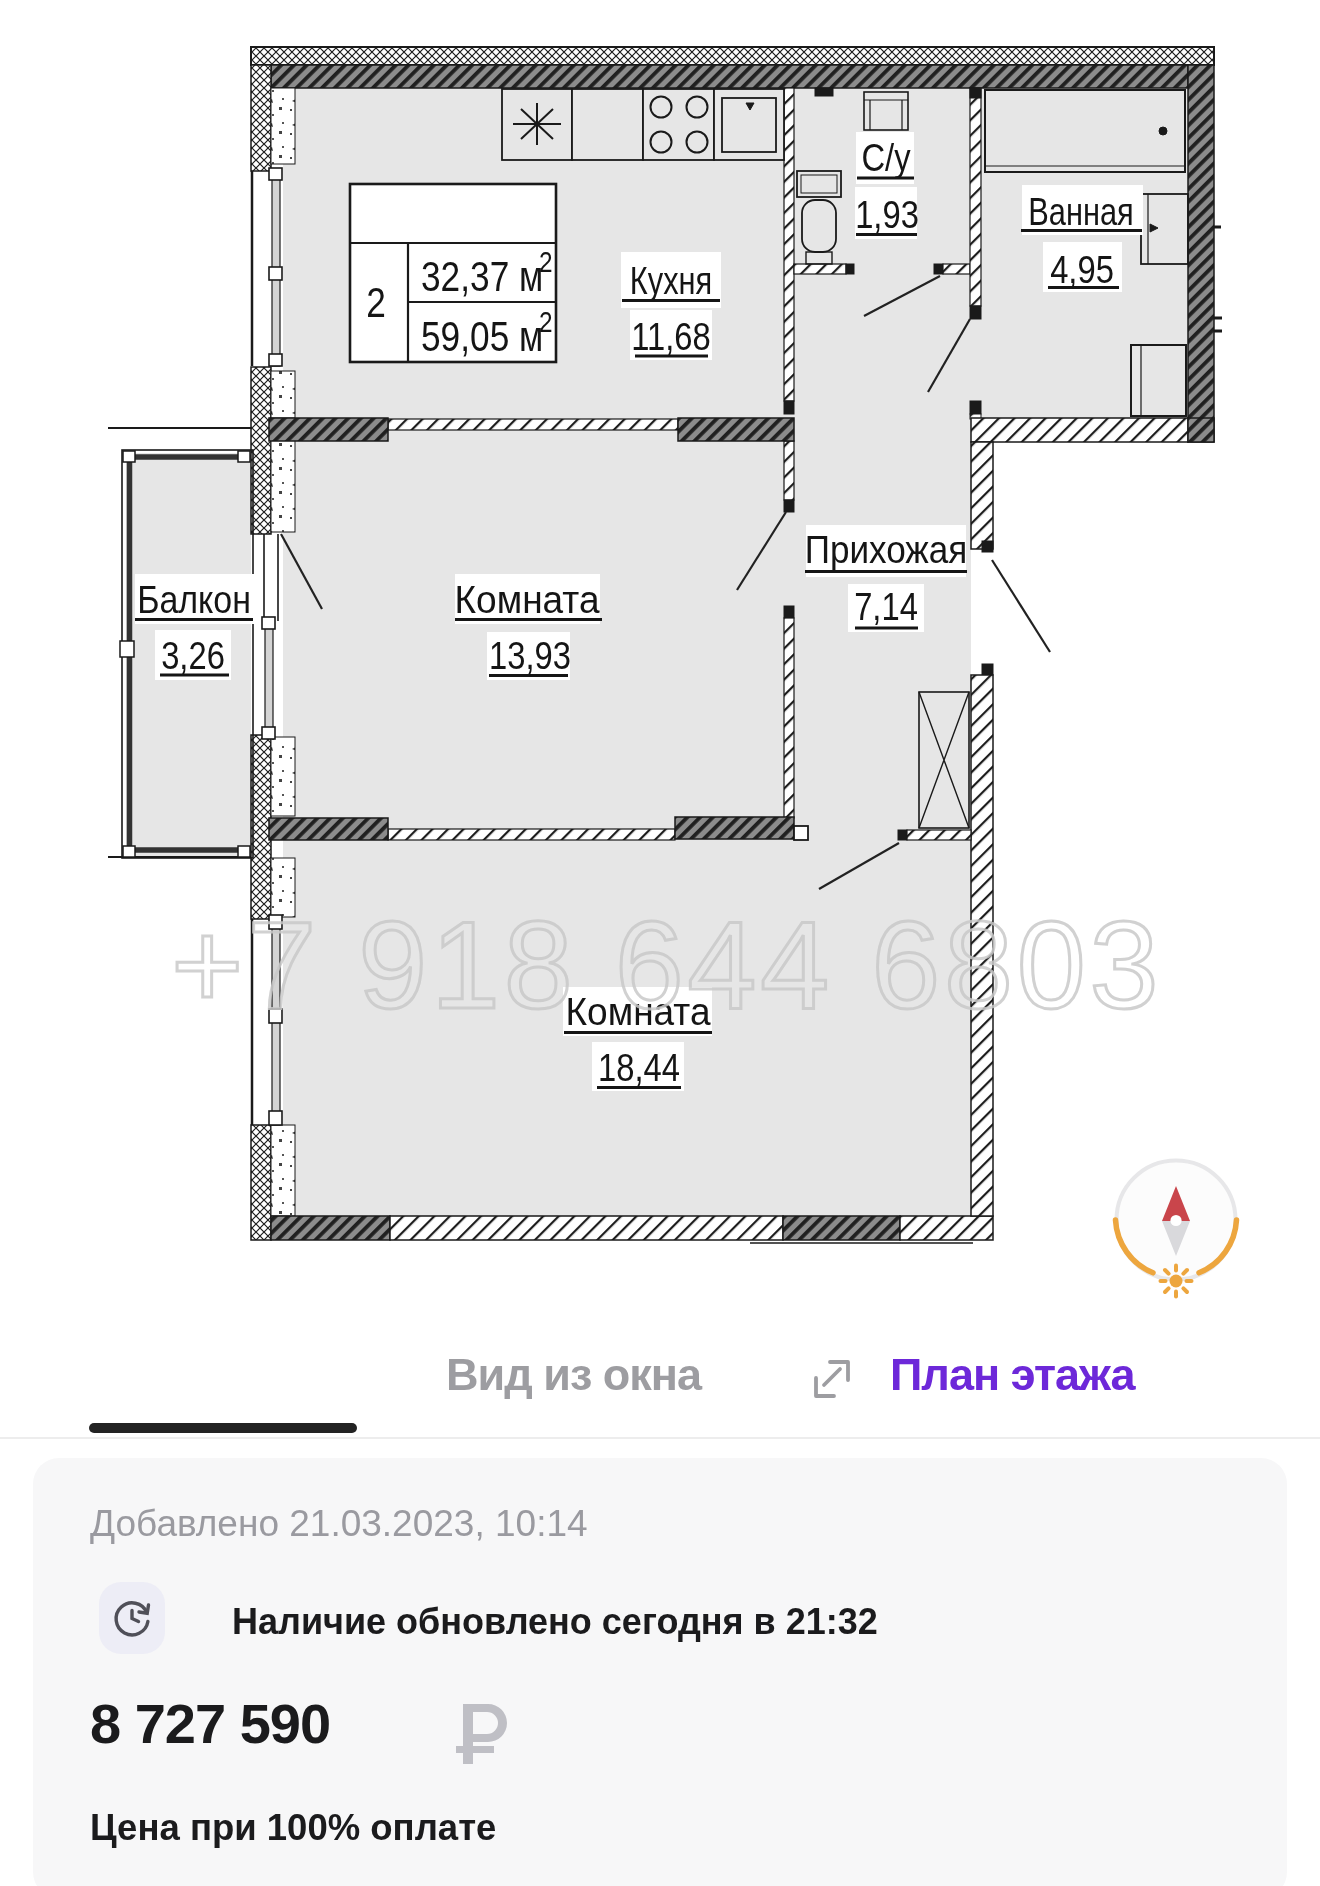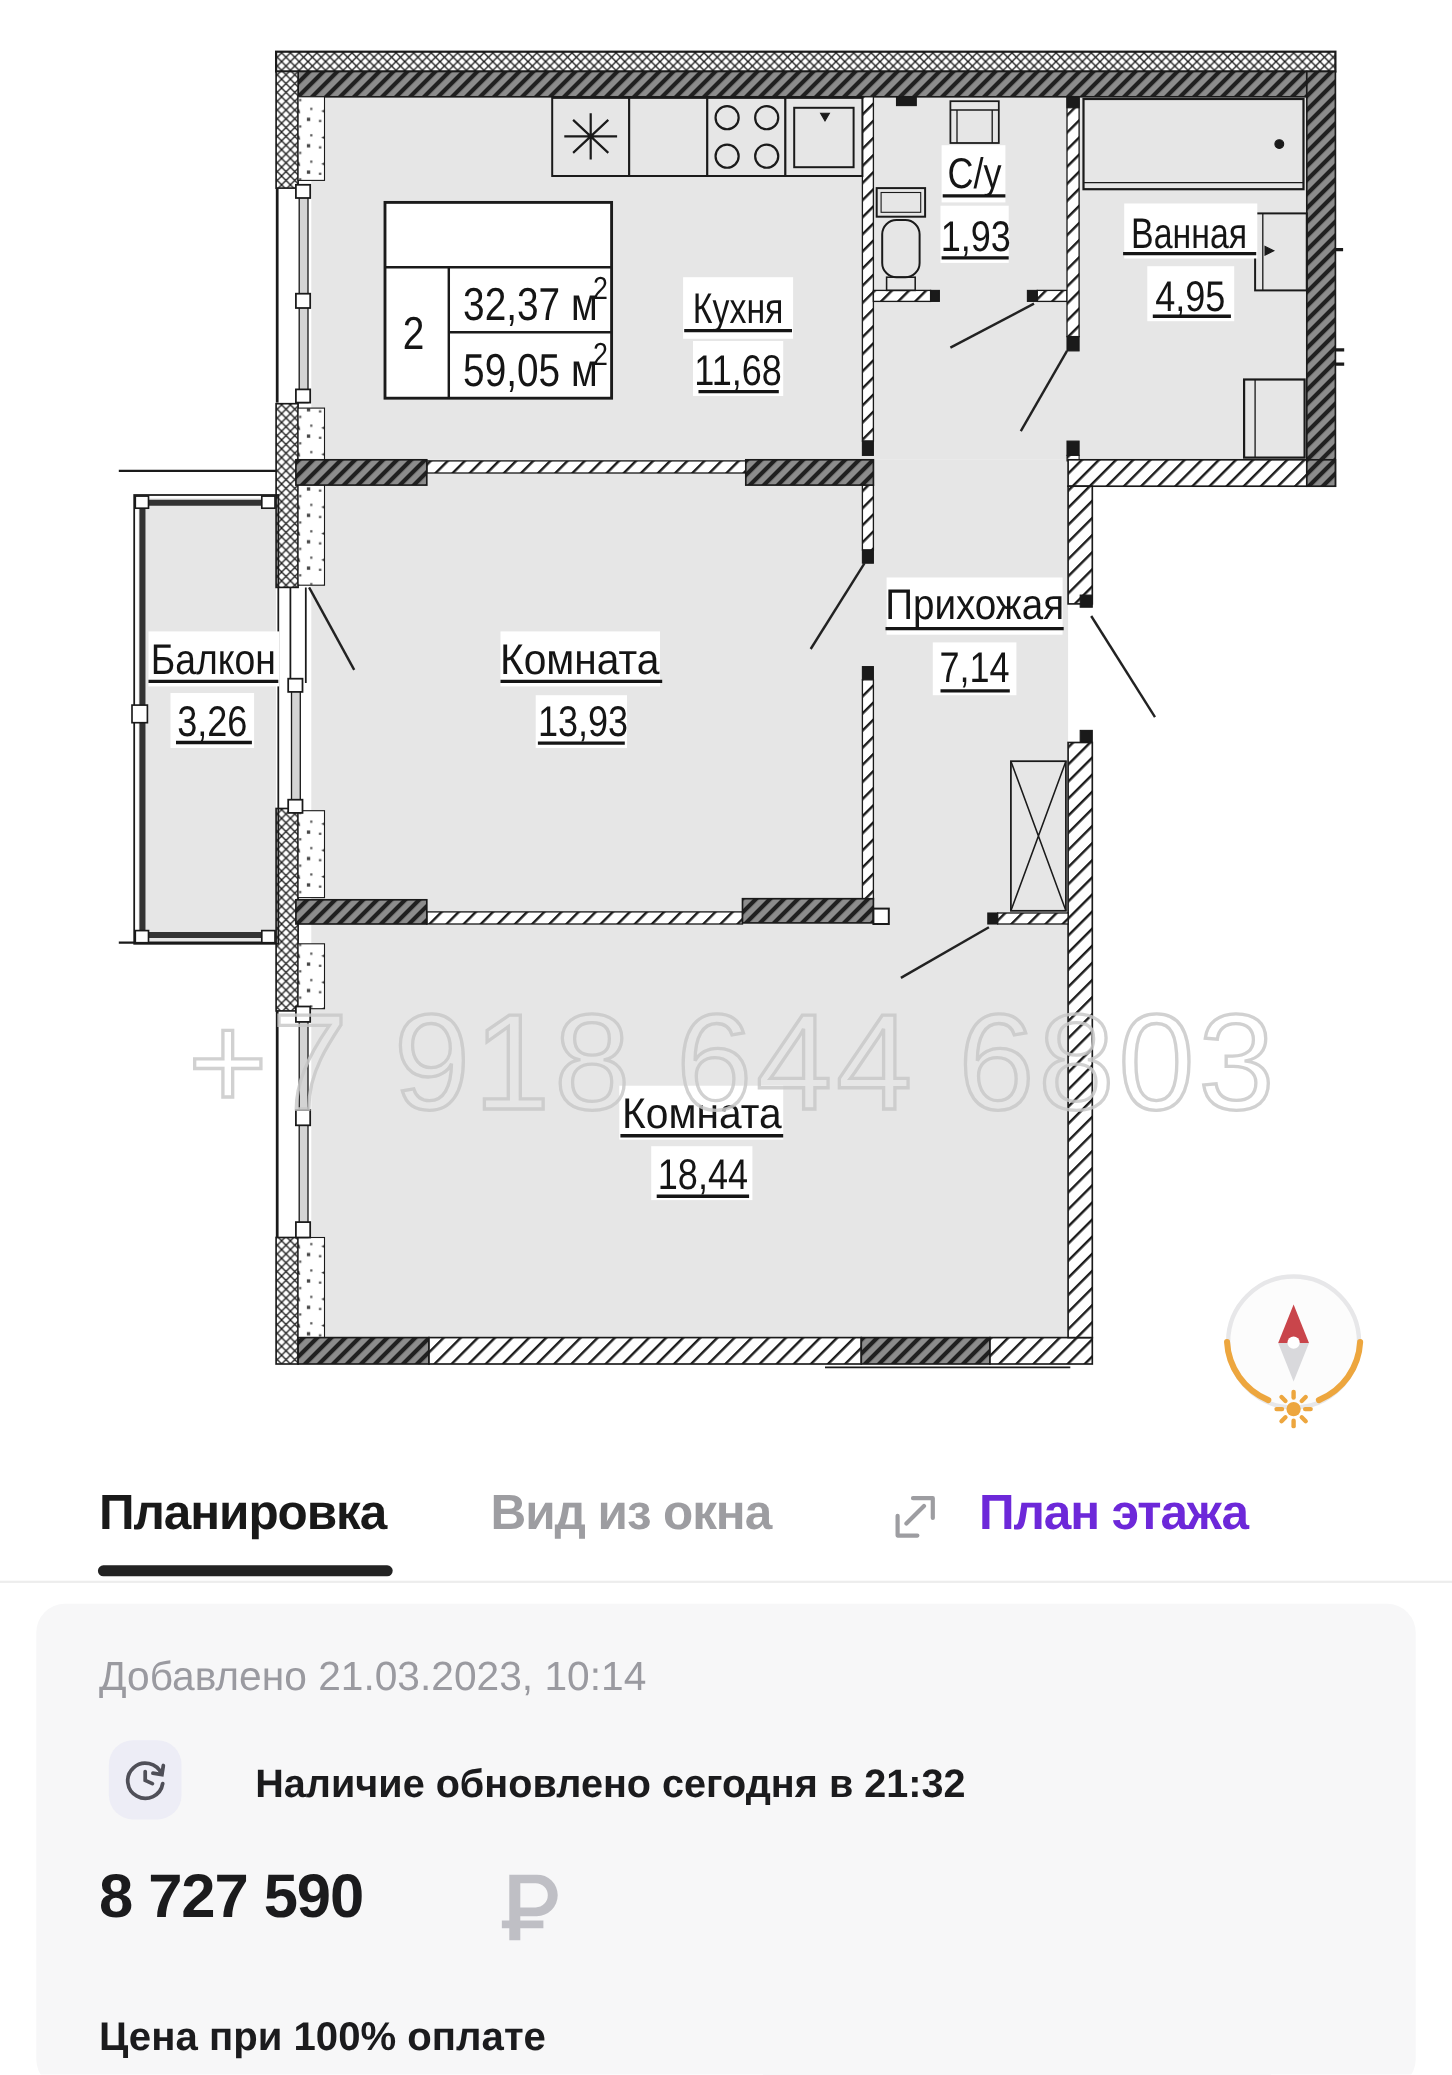--- a/index.html
+++ b/index.html
@@ -12,21 +12,21 @@
   .t3{left:890px;color:#6d28d9;}
   .underbar{position:absolute;left:89px;top:85px;width:268px;height:10px;background:#232323;border-radius:5px;}
   .sep{position:absolute;left:0;top:1437px;width:1320px;height:2px;background:#ededed;}
   
   .card{position:absolute;left:33px;top:1458px;width:1254px;height:440px;background:#f7f7f8;border-radius:26px;}
   .added{position:absolute;left:90px;top:1505px;font-size:37px;color:#9a9aa0;line-height:1;}
   .clockbg{position:absolute;left:99px;top:1582px;width:66px;height:72px;background:#ededf6;border-radius:22px;}
   .avail{position:absolute;left:196px;top:1604px;font-size:36px;font-weight:bold;color:#1b1b1d;line-height:1;margin-left:36px;}
   .price{position:absolute;left:90px;top:1696px;font-size:56px;font-weight:bold;color:#1b1b1d;letter-spacing:-1px;line-height:1;}
   .rub{position:absolute;left:456px;top:1704px;}
-  .note{position:absolute;left:90px;top:1810px;font-size:36.5px;font-weight:bold;color:#1b1b1d;line-height:1;margin-top:24px;}
+  .note{position:absolute;left:90px;top:1810px;font-size:36.5px;font-weight:bold;color:#1b1b1d;line-height:1;}
 </style></head>
 <body>
 <svg id="plan" width="1320" height="1330" viewBox="0 0 1320 1330">
 <defs>
   <pattern id="xh" width="8" height="8" patternUnits="userSpaceOnUse">
     <rect width="8" height="8" fill="#fff"></rect>
     <path d="M0,0L8,8M8,0L0,8" stroke="#1c1c1c" stroke-width="1.2"></path>
   </pattern>
   <pattern id="dk" width="9" height="9" patternUnits="userSpaceOnUse" patternTransform="rotate(45)">
     <rect width="9" height="9" fill="#8c8c8c"></rect>
@@ -277,21 +277,20 @@
         <path d="M1186.5 1281 H1191.5"></path>
     <path d="M1168.6 1273.6 L1165 1270"></path>
         <path d="M1183.4 1288.4 L1187 1292"></path>
     <path d="M1183.4 1273.6 L1187 1270"></path>
         <path d="M1168.6 1288.4 L1165 1292"></path>
   </g>
 </g>
 </svg>
 
 <div class="tabs">
-  <div class="tab t1">Планировка</div>
   <div class="tab t2">Вид из окна</div>
   <svg style="position:absolute;left:804px;top:16px" width="56" height="50" viewBox="0 0 56 50" fill="none" stroke="#9d9da1" stroke-width="3.8" stroke-linecap="round" stroke-linejoin="round">
     <path d="M20 31 L36 15"></path>
     <path d="M26 8 H44 V26"></path>
     <path d="M30 42 H12 V24"></path>
   </svg>
   <div class="tab t3">План этажа</div>
   <div class="underbar"></div>
 </div>
 <div class="sep"></div>

